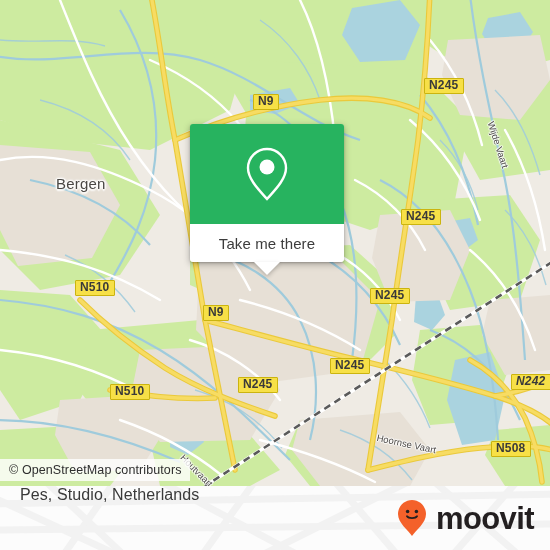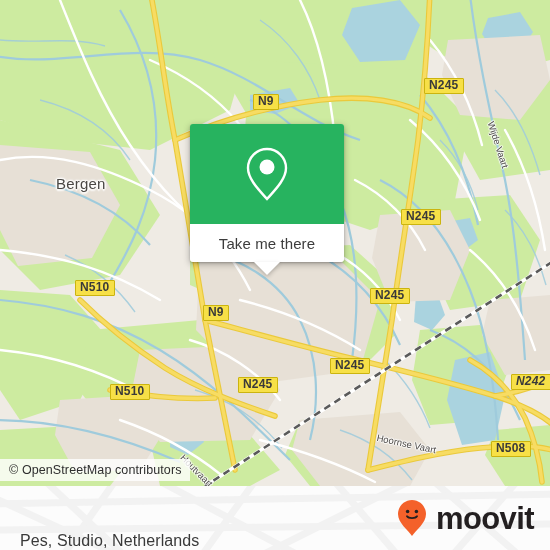--- a/index.html
+++ b/index.html
@@ -115,21 +115,21 @@
     position: absolute;
     left: 0; top: 486px;
     width: 550px; height: 64px;
     background: #FCFCFC;
     overflow: hidden;
   }
   #footer-bg { position: absolute; left: 0; top: 0; }
   #footer-title {
     position: absolute;
     left: 20px; top: 0; height: 64px;
-    display: flex; align-items: flex-end;
+    display: flex; align-items: flex-start;
     font-size: 16px;
     color: #3A3A3A;
     letter-spacing: .1px;
   }
   #brand {
     position: absolute;
     right: 16px; top: 0; height: 64px;
     display: flex; align-items: center; gap: 9px;
   }
   #brand-name {

